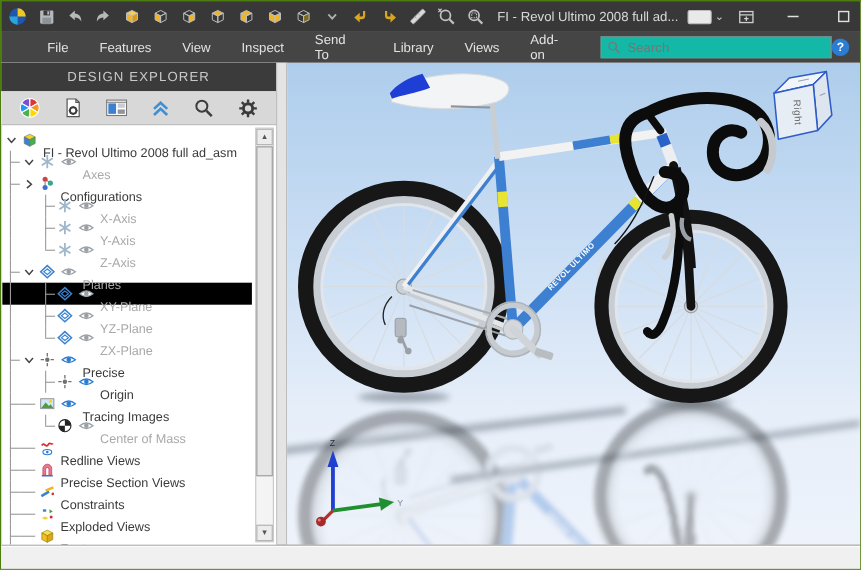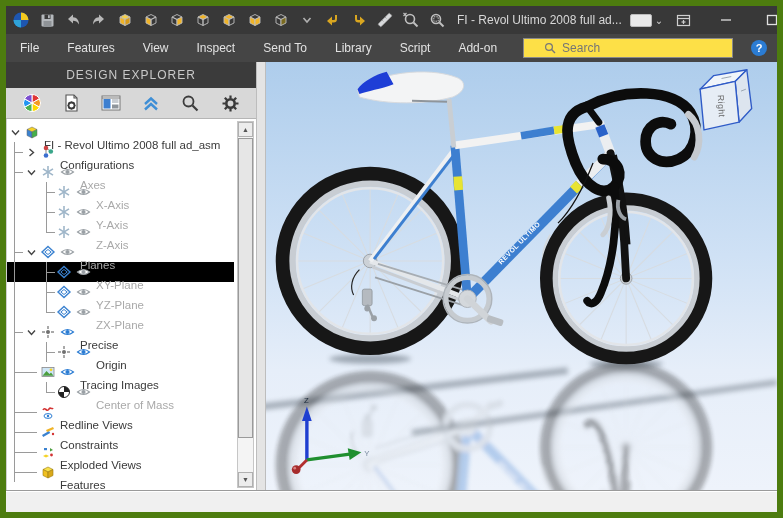--- a/index.html
+++ b/index.html
@@ -1,32 +1,32 @@
 <!DOCTYPE html>
 <html><head>
 <meta charset="utf-8">
 <style>
   html,body{margin:0;padding:0;background:#222;font-family:"Liberation Sans",sans-serif;}
-  .window{width:783px;height:518px;display:flex;flex-direction:column;box-sizing:border-box;border:6px solid #4d7c0f;background:#f0f0f0;overflow:hidden;position:relative;}
+  .window{width:783px;height:518px;display:flex;flex-direction:column;box-sizing:border-box;border:1px solid #4d7c0f;background:#f0f0f0;overflow:hidden;position:relative;}
   
   .titlebar{height:28px;background:#383838;display:flex;align-items:center;flex:none;color:#dcdcdc;}
   .tb-icons{display:flex;align-items:center;gap:6px;padding-left:5px;}
   .tb-icons .ticon{width:20px;height:20px;display:flex;align-items:center;justify-content:center;}
   .tb-icons .ticon svg{display:block;}
   .tb-title{font-size:12px;color:#d8d8d8;margin-left:10px;white-space:nowrap;}
   .tb-swatch{display:flex;align-items:center;margin-left:8px;cursor:default;}
   .tb-swatch .sw{width:20px;height:11px;background:#e9e9e9;border:1px solid #bbb;border-radius:2px;}
   .tb-swatch .chev{color:#cfcfcf;font-size:10px;margin-left:3px;}
   .tb-right{margin-left:auto;display:flex;align-items:center;height:100%;}
   .tb-tool{width:40px;height:100%;display:flex;align-items:center;justify-content:center;}
   .winbtn{width:46px;height:100%;display:flex;align-items:center;justify-content:center;}
   
   .menubar{height:28px;background:#454545;display:flex;align-items:center;flex:none;}
   .menu-item{color:#e2e2e2;font-size:12px;padding:0 14px;height:100%;display:flex;align-items:center;cursor:default;}
-  .searchbox{margin-left:12px;width:210px;height:20px;background:#fde047;border:1px solid #8a8a8a;display:flex;align-items:center;padding:0 20px;box-sizing:border-box;}
+  .searchbox{margin-left:12px;width:210px;height:20px;background:#14b8a6;border:1px solid #8a8a8a;display:flex;align-items:center;padding:0 5px;box-sizing:border-box;}
   .searchbox svg{flex:none;margin-right:4px;}
   .searchbox input{border:none;outline:none;flex:1;font-size:12px;font-family:"Liberation Sans",sans-serif;color:#333;background:transparent;min-width:0;}
   .helpbtn{margin-left:auto;margin-right:10px;width:16px;height:16px;border-radius:50%;background:#2b7cd3;color:#fff;font-size:11px;font-weight:bold;display:flex;align-items:center;justify-content:center;}
   
   .main{flex:1;display:flex;min-height:0;}
   .panel{width:250px;flex:none;display:flex;flex-direction:column;background:#fff;min-height:0;}
   .panel-header{height:26px;background:#3b3b3b;color:#c9c9c9;font-size:12px;letter-spacing:1px;display:flex;align-items:center;justify-content:center;flex:none;}
   .panel-toolbar{height:30px;background:#d8d8d8;border-bottom:1px solid #b5b5b5;display:flex;align-items:center;justify-content:space-around;padding:0 6px;flex:none;}
   .panel-toolbar .pbtn{width:26px;height:26px;display:flex;align-items:center;justify-content:center;}
   .tree{flex:1;position:relative;overflow:hidden;background:#fff;border-left:1px solid #cfcfcf;}
@@ -198,28 +198,28 @@
       <div class="winbtn">
         <svg width="12" height="12" viewBox="0 0 12 12">
             <rect x="1.5" y="1.5" width="9" height="9" fill="none" stroke="#e0e0e0" stroke-width="1.3"></rect>
           </svg>
       </div>
 
     </div>
   </div>
 
   <div class="menubar">
-    <div id="menus" style="display:flex;height:100%;">
+    <div id="menus" style="display:flex;height:100%;margin-left:28px;">
         <div class="menu-item">File</div>
         <div class="menu-item">Features</div>
         <div class="menu-item">View</div>
         <div class="menu-item">Inspect</div>
         <div class="menu-item">Send To</div>
         <div class="menu-item">Library</div>
-        <div class="menu-item">Script</div>
+        <div class="menu-item">Views</div>
         <div class="menu-item">Add-on</div>
       </div>
     <div class="searchbox">
       <svg width="12" height="12" viewBox="0 0 12 12">
           <circle cx="5" cy="5" r="3.4" fill="none" stroke="#777" stroke-width="1.2"></circle>
           <line x1="7.6" y1="7.6" x2="11" y2="11" stroke="#777" stroke-width="1.4"></line>
         </svg>
       <input type="text" placeholder="Search" style="">
     </div>
     <div class="helpbtn">?</div>
@@ -291,57 +291,57 @@
                   <path d="M3,5.5 L8,8 L8,14 L3,11.5 Z" fill="#3b82d0" stroke="#666" stroke-width="0.5"></path>
                   <path d="M13,5.5 L8,8 L8,14 L13,11.5 Z" fill="#45b04a" stroke="#666" stroke-width="0.5"></path>
                 </svg>
               </span>
               <span class="lbl">FI - Revol Ultimo 2008 full ad_asm</span>
             </div>
             <div class="trow">
               <span class="cell joint"></span>
               <span class="cell exp">
                 <svg width="11" height="11" viewBox="0 0 11 11">
+                  <path d="M2,3.5 L5.5,7.5 L9,3.5" stroke="#444" stroke-width="1.4" fill="none"></path>
+                </svg>
+              </span>
+              <span class="ticn">
+                <svg width="16" height="16" viewBox="0 0 16 16">
+                  <g stroke="#9fb6c9" stroke-width="1.6">
+                    <line x1="8" y1="2" x2="8" y2="14"></line>
+                    <line x1="3" y1="4.8" x2="13" y2="11.2"></line>
+                    <line x1="13" y1="4.8" x2="3" y2="11.2"></line>
+                  </g>
+                </svg>
+              </span>
+              <span class="eyecn">
+                <svg width="15" height="12" viewBox="0 0 15 12">
+                  <path d="M1.5,6 Q7.5,1 13.5,6 Q7.5,11 1.5,6 Z" fill="#fff" stroke="#9aa0a5" stroke-width="1.2"></path>
+                  <circle cx="7.5" cy="6" r="2.1" fill="#9aa0a5"></circle>
+                </svg>
+              </span>
+              <span class="lbl gray">Axes</span>
+            </div>
+            <div class="trow">
+              <span class="cell joint"></span>
+              <span class="cell exp">
+                <svg width="11" height="11" viewBox="0 0 11 11">
                   <path d="M3.5,2 L7.5,5.5 L3.5,9" stroke="#444" stroke-width="1.4" fill="none"></path>
                 </svg>
               </span>
               <span class="ticn">
                 <svg width="16" height="16" viewBox="0 0 16 16">
                   <line x1="6" y1="6" x2="6" y2="9.5" stroke="#888" stroke-width="1"></line>
                   <line x1="7.5" y1="5" x2="9.5" y2="6.5" stroke="#888" stroke-width="1"></line>
                   <circle cx="6" cy="4" r="2.3" fill="#cc4444"></circle>
                   <circle cx="10.8" cy="7.5" r="2.3" fill="#3aa68a"></circle>
                   <circle cx="6" cy="11.5" r="2.3" fill="#3b6fd0"></circle>
                 </svg>
               </span>
               <span class="lbl">Configurations</span>
-            </div>
-            <div class="trow">
-              <span class="cell joint"></span>
-              <span class="cell exp">
-                <svg width="11" height="11" viewBox="0 0 11 11">
-                  <path d="M2,3.5 L5.5,7.5 L9,3.5" stroke="#444" stroke-width="1.4" fill="none"></path>
-                </svg>
-              </span>
-              <span class="ticn">
-                <svg width="16" height="16" viewBox="0 0 16 16">
-                  <g stroke="#9fb6c9" stroke-width="1.6">
-                    <line x1="8" y1="2" x2="8" y2="14"></line>
-                    <line x1="3" y1="4.8" x2="13" y2="11.2"></line>
-                    <line x1="13" y1="4.8" x2="3" y2="11.2"></line>
-                  </g>
-                </svg>
-              </span>
-              <span class="eyecn">
-                <svg width="15" height="12" viewBox="0 0 15 12">
-                  <path d="M1.5,6 Q7.5,1 13.5,6 Q7.5,11 1.5,6 Z" fill="#fff" stroke="#9aa0a5" stroke-width="1.2"></path>
-                  <circle cx="7.5" cy="6" r="2.1" fill="#9aa0a5"></circle>
-                </svg>
-              </span>
-              <span class="lbl gray">Axes</span>
             </div>
             <div class="trow">
               <span class="cell line"></span>
               <span class="cell"></span>
               <span class="cell joint"></span>
               <span class="ticn">
                 <svg width="16" height="16" viewBox="0 0 16 16">
                   <g stroke="#9fb6c9" stroke-width="1.6">
                     <line x1="8" y1="2" x2="8" y2="14"></line>
                     <line x1="3" y1="4.8" x2="13" y2="11.2"></line>
@@ -564,20 +564,31 @@
               <span class="cell joint"></span>
               <span class="cell dash"></span>
               <span class="ticn">
                 <svg width="16" height="16" viewBox="0 0 16 16">
                   <path d="M3,6 C5,2 7,9 9,5 C10.5,2.5 12,6 13,4" stroke="#d33333" stroke-width="1.6" fill="none"></path>
                   <ellipse cx="8" cy="12" rx="4" ry="2.4" fill="#fff" stroke="#2b7cd3" stroke-width="1"></ellipse>
                   <circle cx="8" cy="12" r="1.2" fill="#2b7cd3"></circle>
                 </svg>
               </span>
               <span class="lbl">Redline Views</span>
+            </div>
+            <div class="trow">
+              <span class="cell joint"></span>
+              <span class="cell dash"></span>
+              <span class="ticn">
+                <svg width="16" height="16" viewBox="0 0 16 16">
+                  <path d="M4,13 L4,7 A4,4 0 0 1 12,7 L12,13 L9.5,13 L9.5,7.5 A1.5,1.5 0 0 0 6.5,7.5 L6.5,13 Z" fill="#e87a8a" stroke="#c04560" stroke-width="0.7"></path>
+                  <line x1="3" y1="13.5" x2="13" y2="13.5" stroke="#3b6fd0" stroke-width="1.5"></line>
+                </svg>
+              </span>
+              <span class="lbl">Precise Section Views</span>
             </div>
             <div class="trow">
               <span class="cell joint"></span>
               <span class="cell dash"></span>
               <span class="ticn">
                 <svg width="16" height="16" viewBox="0 0 16 16">
                   <polygon points="2,11 9,7 10.2,9 3.2,13" fill="#3b82d0"></polygon>
                   <polygon points="6,6 13,3 14,5 7,8" fill="#f0b428"></polygon>
                   <circle cx="13" cy="10" r="1.2" fill="#d33333"></circle>
                 </svg>

